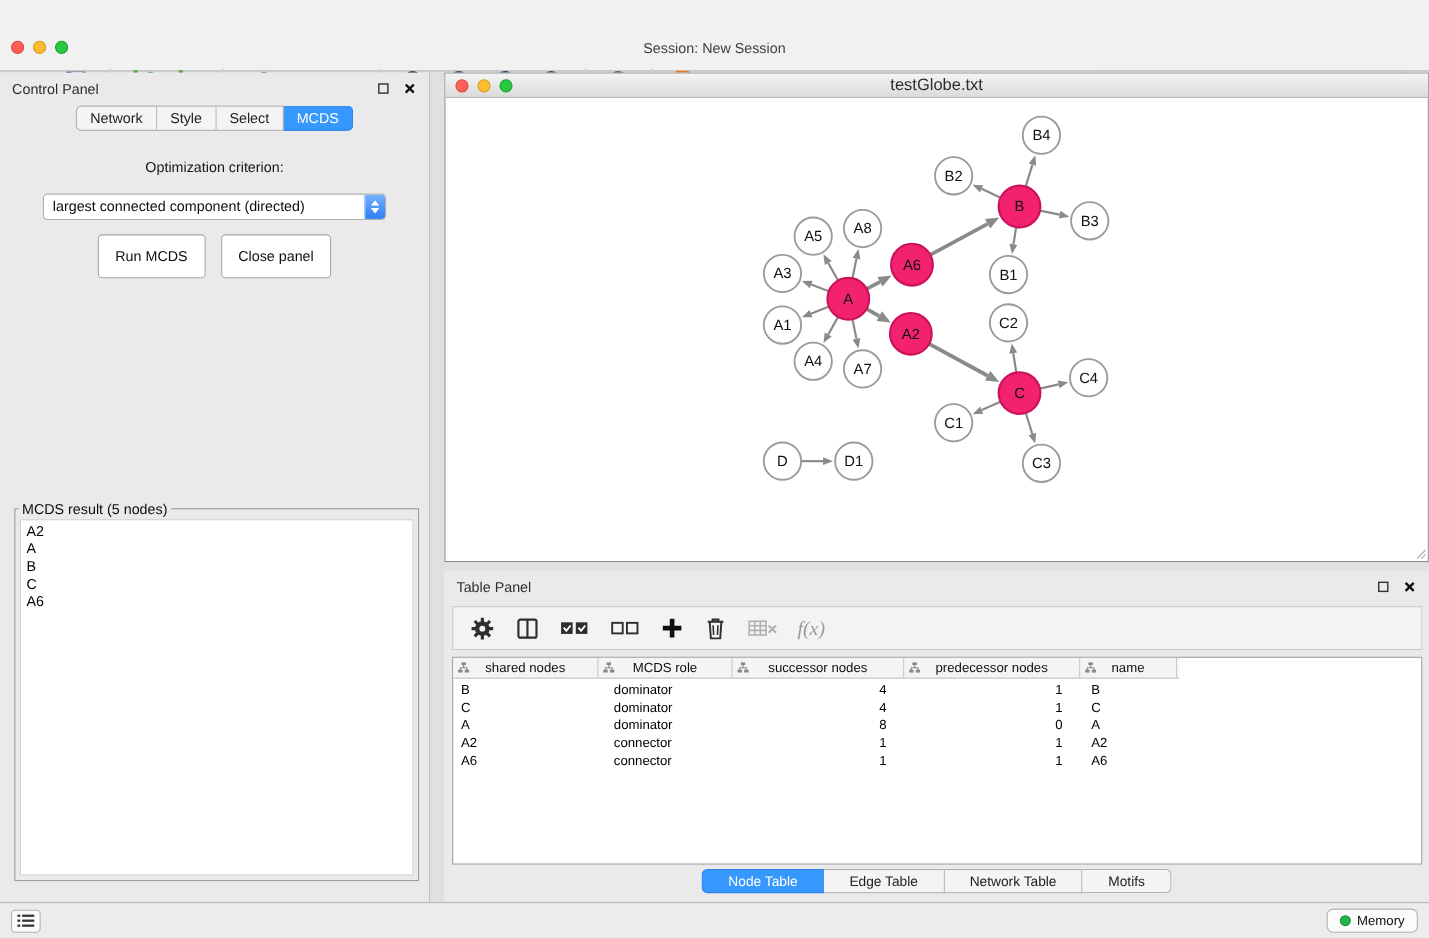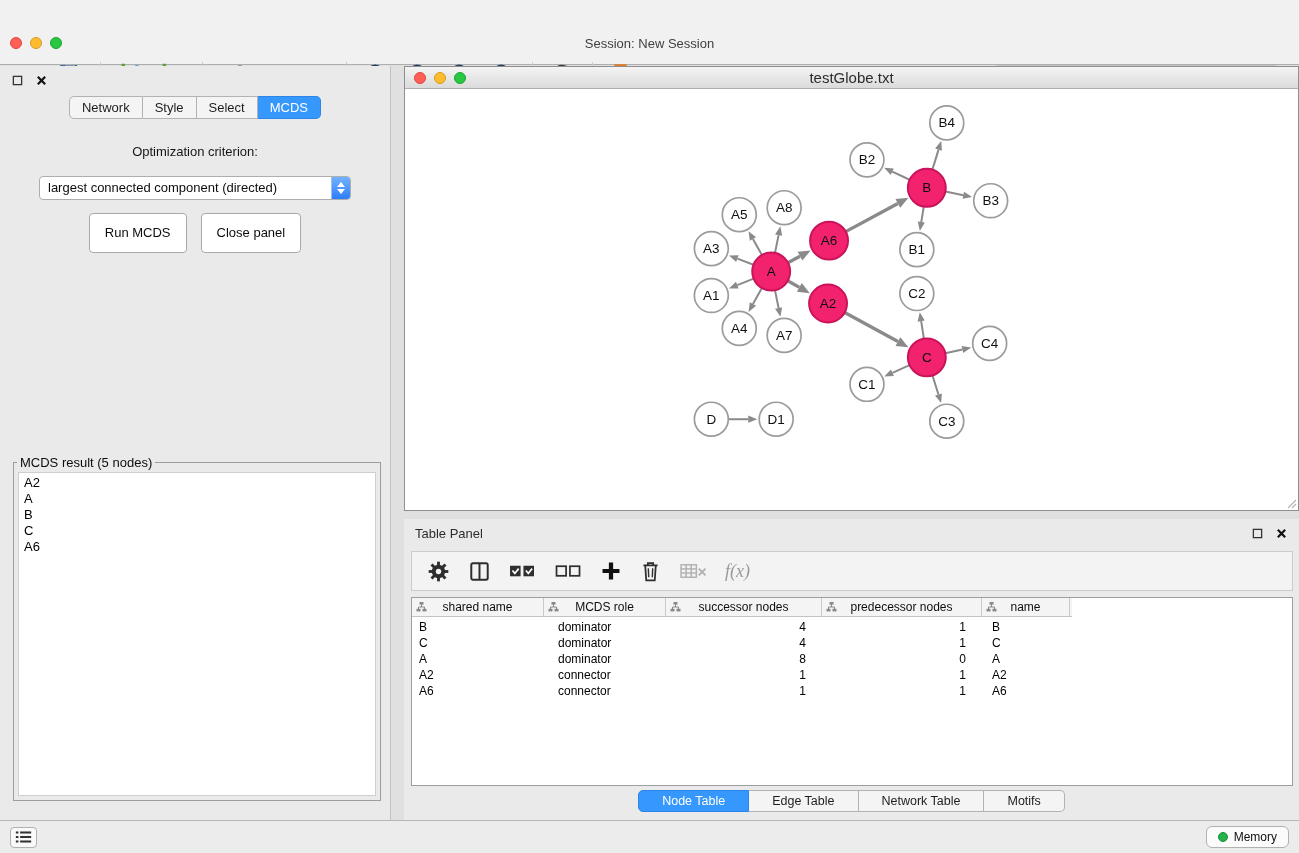--- a/index.html
+++ b/index.html
@@ -231,20 +231,21 @@
         <circle cx="6" cy="6" r="4" fill="none" stroke="#8e8e8e" stroke-width="1.4"></circle>
         <line x1="9" y1="9" x2="12.5" y2="12.5" stroke="#8e8e8e" stroke-width="1.4"></line>
       </svg>
       <input type="text" placeholder="" style="">
     </div>
   </div>
 </div>
 
 <div class="control-panel">
   <div class="panel-header">
+    <div class="panel-title">Control Panel</div>
     <div class="win-btns">
       <div class="win-btn">
         <svg width="11" height="11" viewBox="0 0 12 12">
           <rect x="1.5" y="1.5" width="9" height="9" fill="none" stroke="#333" stroke-width="1.4"></rect>
         </svg>
       </div>
       <div class="win-btn">
         <svg width="11" height="11" viewBox="0 0 12 12">
           <path d="M2 2 L10 10 M10 2 L2 10" stroke="#111" stroke-width="2.4"></path>
         </svg>
@@ -504,21 +505,21 @@
   </div>
   <div class="tp-table">
     <div class="tp-head">
         <div class="th col0">
           <svg width="11" height="10" viewBox="0 0 11 10">
             <path d="M5.5 2v3 M2.5 7V5h6v2" stroke="#888" fill="none"></path>
             <rect x="3.5" y="0" width="4" height="2.6" fill="#888"></rect>
             <rect x="0.5" y="6.8" width="4" height="2.6" fill="#888"></rect>
             <rect x="6.5" y="6.8" width="4" height="2.6" fill="#888"></rect>
           </svg>
-          <span>shared name</span>
+          <span>shared nodes</span>
         </div>
         <div class="th col1">
           <svg width="11" height="10" viewBox="0 0 11 10">
             <path d="M5.5 2v3 M2.5 7V5h6v2" stroke="#888" fill="none"></path>
             <rect x="3.5" y="0" width="4" height="2.6" fill="#888"></rect>
             <rect x="0.5" y="6.8" width="4" height="2.6" fill="#888"></rect>
             <rect x="6.5" y="6.8" width="4" height="2.6" fill="#888"></rect>
           </svg>
           <span>MCDS role</span>
         </div>

